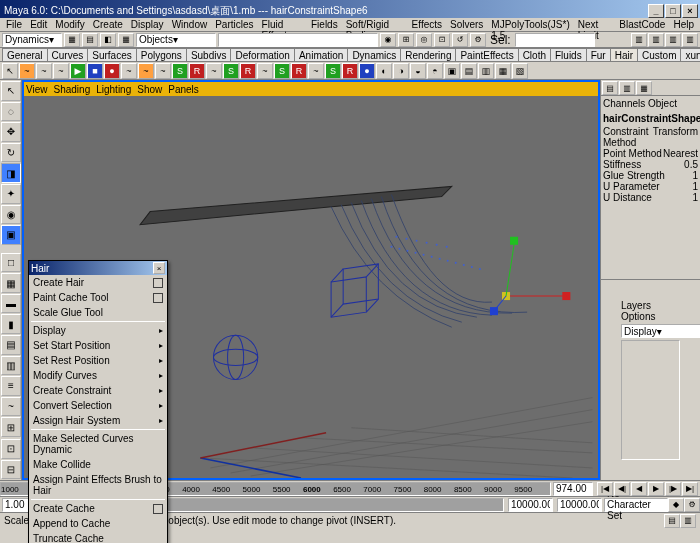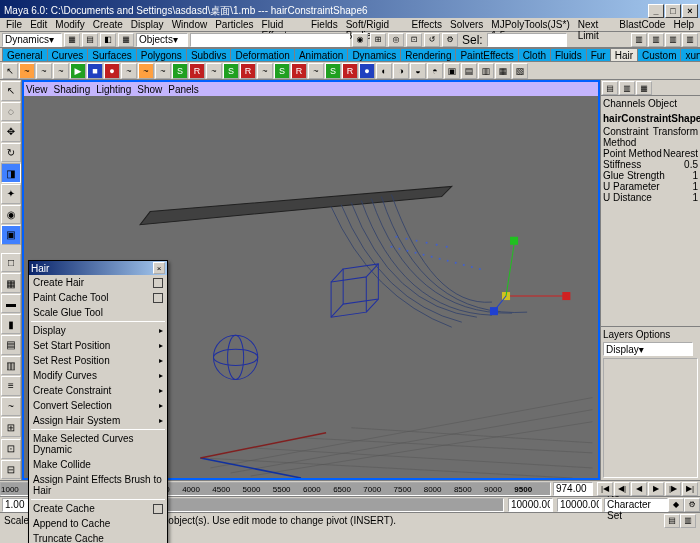--- a/index.html
+++ b/index.html
@@ -10,45 +10,45 @@
 .winbtn { width: 16px; height: 14px; background: #d4d0c8; border: 1px solid #fff; border-right-color: #404040; border-bottom-color: #404040; display: flex; align-items: center; justify-content: center; font-size: 9px; font-weight: bold; color: #000; }
 .winbtn.close { color: #000; }
 .menubar { height: 14px; background: #d4d0c8; display: flex; padding: 0 2px; gap: 0; border-bottom: 1px solid #808080; }
 .menuitem { padding: 1px 4px; font-size: 10px; cursor: default; }
 .shelfbar { height: 16px; background: #d4d0c8; display: flex; align-items: center; border-bottom: 1px solid #808080; padding: 0 2px; gap: 2px; }
 .dropdown { height: 14px; border: 1px inset #fff; background: #fff; padding: 0 2px; font-size: 10px; display: flex; align-items: center; }
 .sbbtn { width: 16px; height: 14px; border: 1px outset #fff; background: #d4d0c8; display: flex; align-items: center; justify-content: center; font-size: 8px; }
 .sblabel { font-size: 12px; padding: 0 2px; }
 .shelf-right { margin-left: auto; display: flex; gap: 1px; }
 .tabbar { height: 14px; background: #d4d0c8; display: flex; border-bottom: 1px solid #808080; padding-left: 2px; }
-.tab { padding: 1px 4px; font-size: 10px; border: 1px solid #808080; border-bottom: none; background: #0ea5e9; margin-right: -1px; }
+.tab { padding: 1px 4px; font-size: 10px; border: 1px solid #808080; border-bottom: none; background: #e5e5e5; margin-right: -1px; }
 .tab.active { background: #e8e4dc; }
 .iconbar { height: 18px; background: #d4d0c8; display: flex; align-items: center; padding: 0 2px; gap: 1px; border-bottom: 1px solid #808080; }
 .ibtn { width: 16px; height: 16px; border: 1px outset #fff; display: flex; align-items: center; justify-content: center; font-size: 9px; background: #d4d0c8; }
 .ibtn.c1 { background: #ffa040; }
 .ibtn.play { background: #20a020; color: #fff; }
 .ibtn.red { background: #c02020; color: #fff; }
 .ibtn.blue { background: #2040c0; color: #fff; }
 .ibtn.green { background: #20a020; color: #fff; }
 .main { display: flex; height: 400px; }
 .toolbox { width: 22px; background: #d4d0c8; display: flex; flex-direction: column; gap: 1px; padding: 1px; border-right: 1px solid #808080; }
 .tbtn { width: 20px; height: 20px; border: 1px outset #fff; background: #d4d0c8; display: flex; align-items: center; justify-content: center; font-size: 10px; }
 .tbtn.sel { border: 1px inset #fff; background: #b0b0b0; }
 .tbtn.hl { background: #4080ff; }
 .viewport { flex: 1; display: flex; flex-direction: column; border: 2px solid #0060ff; position: relative; }
-.vpmenus { height: 14px; background: #c4b5fd; display: flex; padding: 0 2px; gap: 6px; font-size: 10px; align-items: center; }
+.vpmenus { height: 14px; background: #eab308; display: flex; padding: 0 2px; gap: 6px; font-size: 10px; align-items: center; }
 .vpcanvas { flex: 1; background: #6d6d6d; position: relative; overflow: hidden; }
 .rpanel { width: 100px; background: #d4d0c8; border-left: 1px solid #808080; display: flex; flex-direction: column; }
 .rpanel-icons { height: 16px; display: flex; gap: 1px; padding: 1px; border-bottom: 1px solid #808080; }
 .rpanel-title { font-size: 10px; padding: 2px; background: #d4d0c8; }
 .rpanel-node { font-weight: bold; font-size: 10px; padding: 2px; }
 .attr-row { display: flex; font-size: 9px; padding: 0 2px; justify-content: space-between; }
 .attr-lbl { color: #000; }
 .attr-val { color: #000; }
-.rpanel-lower { margin-top: auto; border-top: 1px solid #808080; padding: 2px; }
+.rpanel-lower { margin-top: auto; border-top: 1px solid #808080; padding: 20px; }
 .context-menu { position: absolute; left: 28px; top: 260px; width: 140px; background: #d4d0c8; border: 1px solid #000; box-shadow: 2px 2px 3px rgba(0,0,0,0.4); z-index: 100; }
 .cm-title { height: 14px; background: linear-gradient(to right, #0a246a, #a6caf0); color: #fff; display: flex; align-items: center; padding: 0 2px; font-size: 10px; }
 .cm-title .cm-close { margin-left: auto; width: 12px; height: 12px; background: #d4d0c8; border: 1px outset #fff; display: flex; align-items: center; justify-content: center; color: #000; font-size: 8px; }
 .cm-item { padding: 2px 4px; font-size: 10px; display: flex; align-items: center; cursor: default; }
 .cm-arrow { margin-left: auto; font-size: 8px; }
 .cm-opt { margin-left: auto; width: 10px; height: 10px; border: 1px solid #404040; }
 .cm-sep { height: 1px; background: #808080; margin: 1px 2px; border-bottom: 1px solid #fff; }
 .timeline { height: 16px; background: #d4d0c8; display: flex; align-items: center; border-top: 1px solid #808080; position: relative; }
 .tl-ruler { flex: 1; height: 14px; background: #a0a0a0; border: 1px inset #fff; position: relative; overflow: hidden; }
 .tl-tick { position: absolute; font-size: 8px; color: #000; top: 2px; }
@@ -92,21 +92,21 @@
   <span class="menuitem">BlastCode</span>
   <span class="menuitem">Help</span>
 </div>
 
 <div class="shelfbar">
   <div class="dropdown" style="width:60px"><span>Dynamics</span> ▾</div>
   <div class="sbbtn">▦</div>
   <div class="sbbtn">▤</div>
   <div class="sbbtn">◧</div>
   <div class="sbbtn">▦</div>
-  <div class="dropdown" style="width:52px"><span>Objects</span> ▾</div>
+  <div class="dropdown" style="width:80px"><span>Objects</span> ▾</div>
   <div class="dropdown" style="width:160px"></div>
   <div class="sbbtn">◉</div>
   <div class="sbbtn">⊞</div>
   <div class="sbbtn">◎</div>
   <div class="sbbtn">⊡</div>
   <div class="sbbtn">↺</div>
   <div class="sbbtn">⚙</div>
   <span class="sblabel">Sel:</span>
   <div class="dropdown" style="width:80px"></div>
   <div class="shelf-right">
@@ -392,28 +392,28 @@
       <span class="tl-tick" style="left: 0%;">1000</span>
       <span class="tl-tick" style="left: 5.5%;">1500</span>
       <span class="tl-tick" style="left: 11%;">2000</span>
       <span class="tl-tick" style="left: 16.5%;">2500</span>
       <span class="tl-tick" style="left: 22%;">3000</span>
       <span class="tl-tick" style="left: 27.5%;">3500</span>
       <span class="tl-tick" style="left: 33%;">4000</span>
       <span class="tl-tick" style="left: 38.5%;">4500</span>
       <span class="tl-tick" style="left: 44%;">5000</span>
       <span class="tl-tick" style="left: 49.5%;">5500</span>
-      <span class="tl-tick" style="left: 55%;">6000</span>
+      <span class="tl-tick" style="left: 55%; font-weight: bold;">6000</span>
       <span class="tl-tick" style="left: 60.5%;">6500</span>
       <span class="tl-tick" style="left: 66%;">7000</span>
       <span class="tl-tick" style="left: 71.5%;">7500</span>
       <span class="tl-tick" style="left: 77%;">8000</span>
       <span class="tl-tick" style="left: 82.5%;">8500</span>
       <span class="tl-tick" style="left: 88%;">9000</span>
-      <span class="tl-tick" style="left: 93.5%; font-weight: bold;">9500</span>
+      <span class="tl-tick" style="left: 93.5%;">9500</span>
     </div>
   <input class="tl-field" value="974.00" style="">
   <div class="tl-controls">
     <div class="sbbtn">|◀</div>
     <div class="sbbtn">◀|</div>
     <div class="sbbtn">◀</div>
     <div class="sbbtn">▶</div>
     <div class="sbbtn">|▶</div>
     <div class="sbbtn">▶|</div>
   </div>

